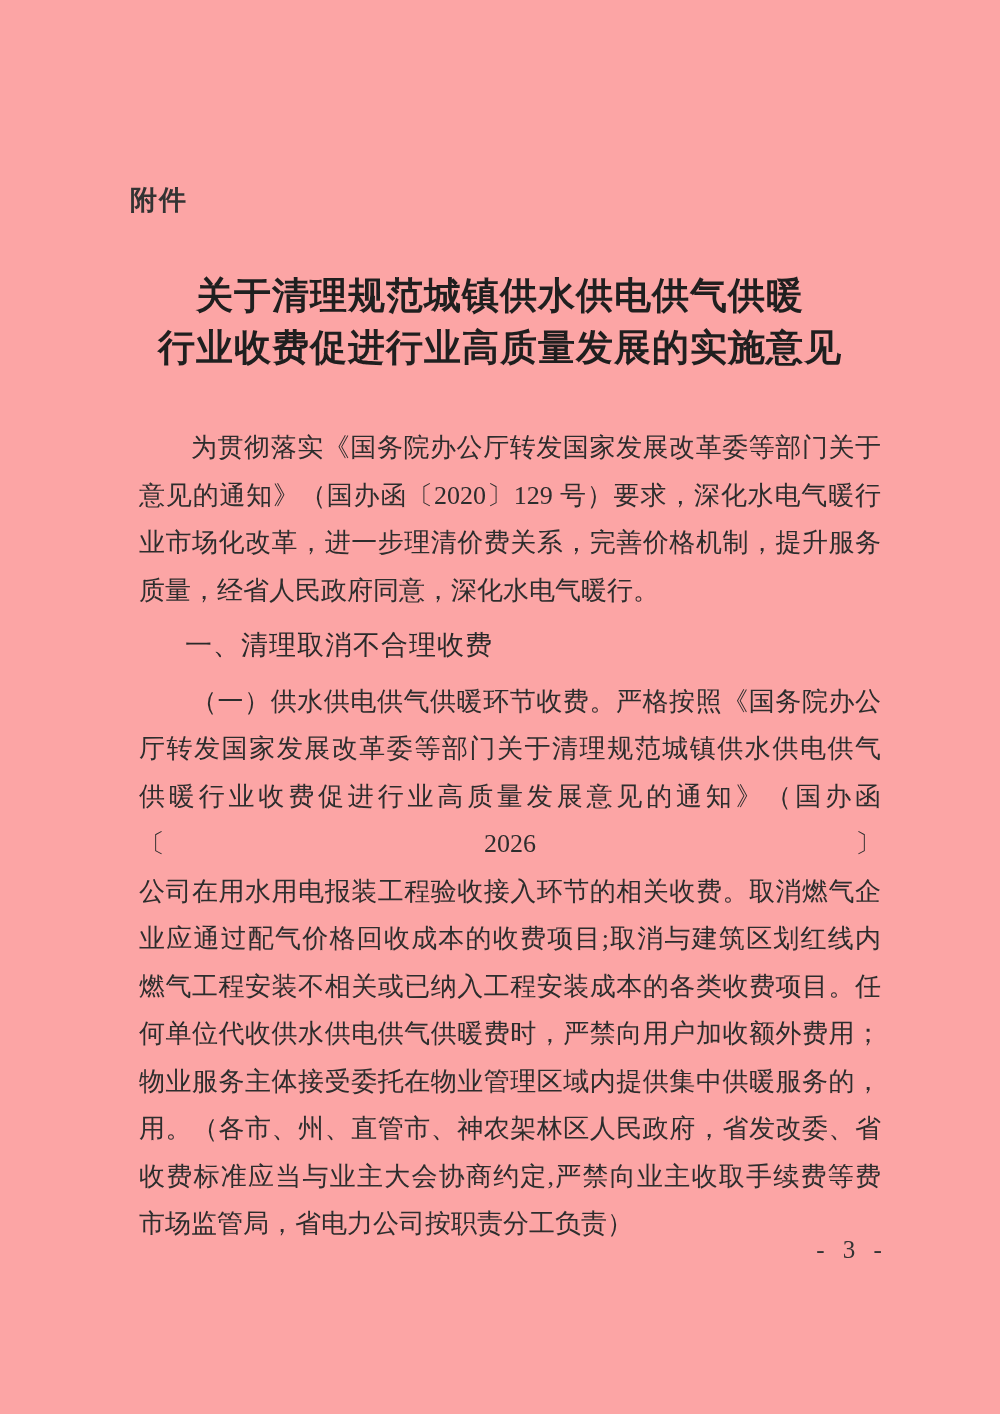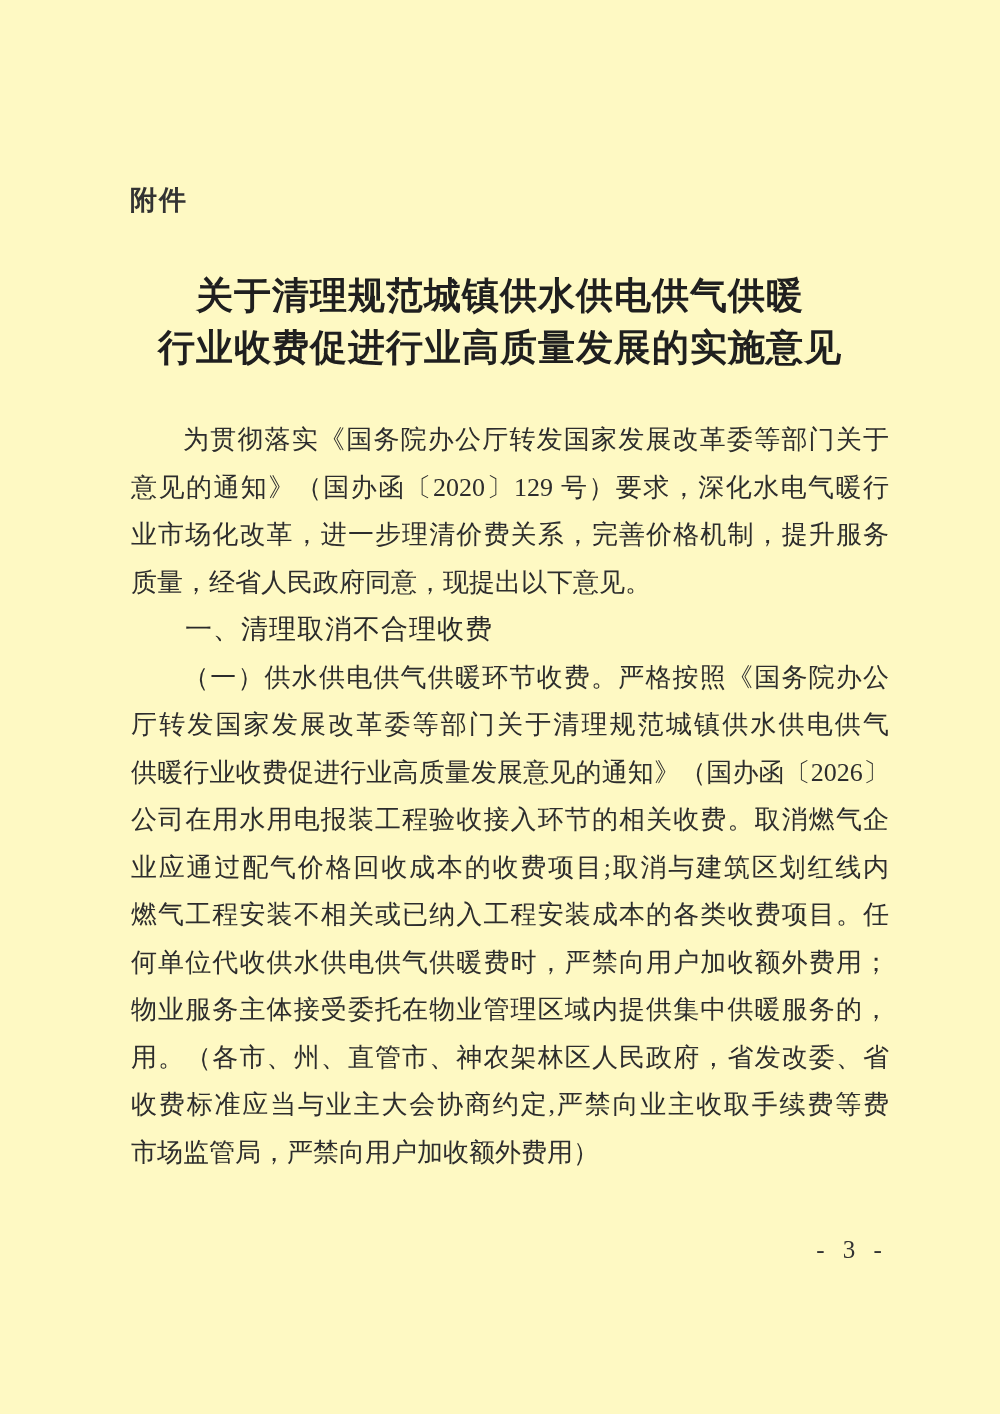--- a/index.html
+++ b/index.html
@@ -4,21 +4,21 @@
 <style>
   html, body {
     margin: 0;
     padding: 0;
     background: #ffffff;
   }
   .page {
     position: relative;
     width: 1000px;
     height: 1414px;
-    background: #fef9c3;
+    background: #fca5a5;
     overflow: hidden;
     font-family: "Liberation Serif", serif;
     color: #2e2e2e;
   }
   .attachment-label {
     position: absolute;
     left: 130px;
     top: 182px;
     font-family: "Liberation Sans", sans-serif;
     font-size: 27px;
@@ -42,21 +42,21 @@
   }
   .content {
     position: absolute;
     left: 131px;
     top: 416px;
     width: 758px;
     font-size: 26px;
     line-height: 47.5px;
     color: #2d2d2d;
   }
-  .para { margin: 0; }
+  .para { margin: 8px; }
   .ln {
     text-align: justify;
     text-align-last: justify;
   }
   .ln.first { text-indent: 2em; }
   .ln.end { text-align-last: left; }
   .section-heading {
     margin: 0;
     font-family: "Liberation Sans", sans-serif;
     font-size: 27px;
@@ -89,36 +89,36 @@
     <span>关于清理规范城镇供水供电供气供暖</span><br>
     <span>行业收费促进行业高质量发展的实施意见</span>
   </h1>
 
   <div class="content">
 
     <div class="para">
         <div class="ln first">为贯彻落实《国务院办公厅转发国家发展改革委等部门关于</div>
         <div class="ln">意见的通知》（国办函〔2020〕129 号）要求，深化水电气暖行</div>
         <div class="ln">业市场化改革，进一步理清价费关系，完善价格机制，提升服务</div>
-        <div class="ln end">质量，经省人民政府同意，现提出以下意见。</div>
+        <div class="ln end">质量，经省人民政府同意，深化水电气暖行。</div>
       </div>
 
     <h2 class="section-heading">一、清理取消不合理收费</h2>
 
     <div class="para">
         <div class="ln first">（一）供水供电供气供暖环节收费。严格按照《国务院办公</div>
         <div class="ln">厅转发国家发展改革委等部门关于清理规范城镇供水供电供气</div>
         <div class="ln">供暖行业收费促进行业高质量发展意见的通知》（国办函〔2026〕</div>
         <div class="ln">公司在用水用电报装工程验收接入环节的相关收费。取消燃气企</div>
         <div class="ln">业应通过配气价格回收成本的收费项目;取消与建筑区划红线内</div>
         <div class="ln">燃气工程安装不相关或已纳入工程安装成本的各类收费项目。任</div>
         <div class="ln">何单位代收供水供电供气供暖费时，严禁向用户加收额外费用；</div>
         <div class="ln">物业服务主体接受委托在物业管理区域内提供集中供暖服务的，</div>
         <div class="ln">用。（各市、州、直管市、神农架林区人民政府，省发改委、省</div>
         <div class="ln">收费标准应当与业主大会协商约定,严禁向业主收取手续费等费</div>
-        <div class="ln end">市场监管局，严禁向用户加收额外费用）</div>
+        <div class="ln end">市场监管局，省电力公司按职责分工负责）</div>
       </div>
 
   </div>
 
   <div class="page-number">- 3 -</div>
 
 </div>
 
 </body></html>

